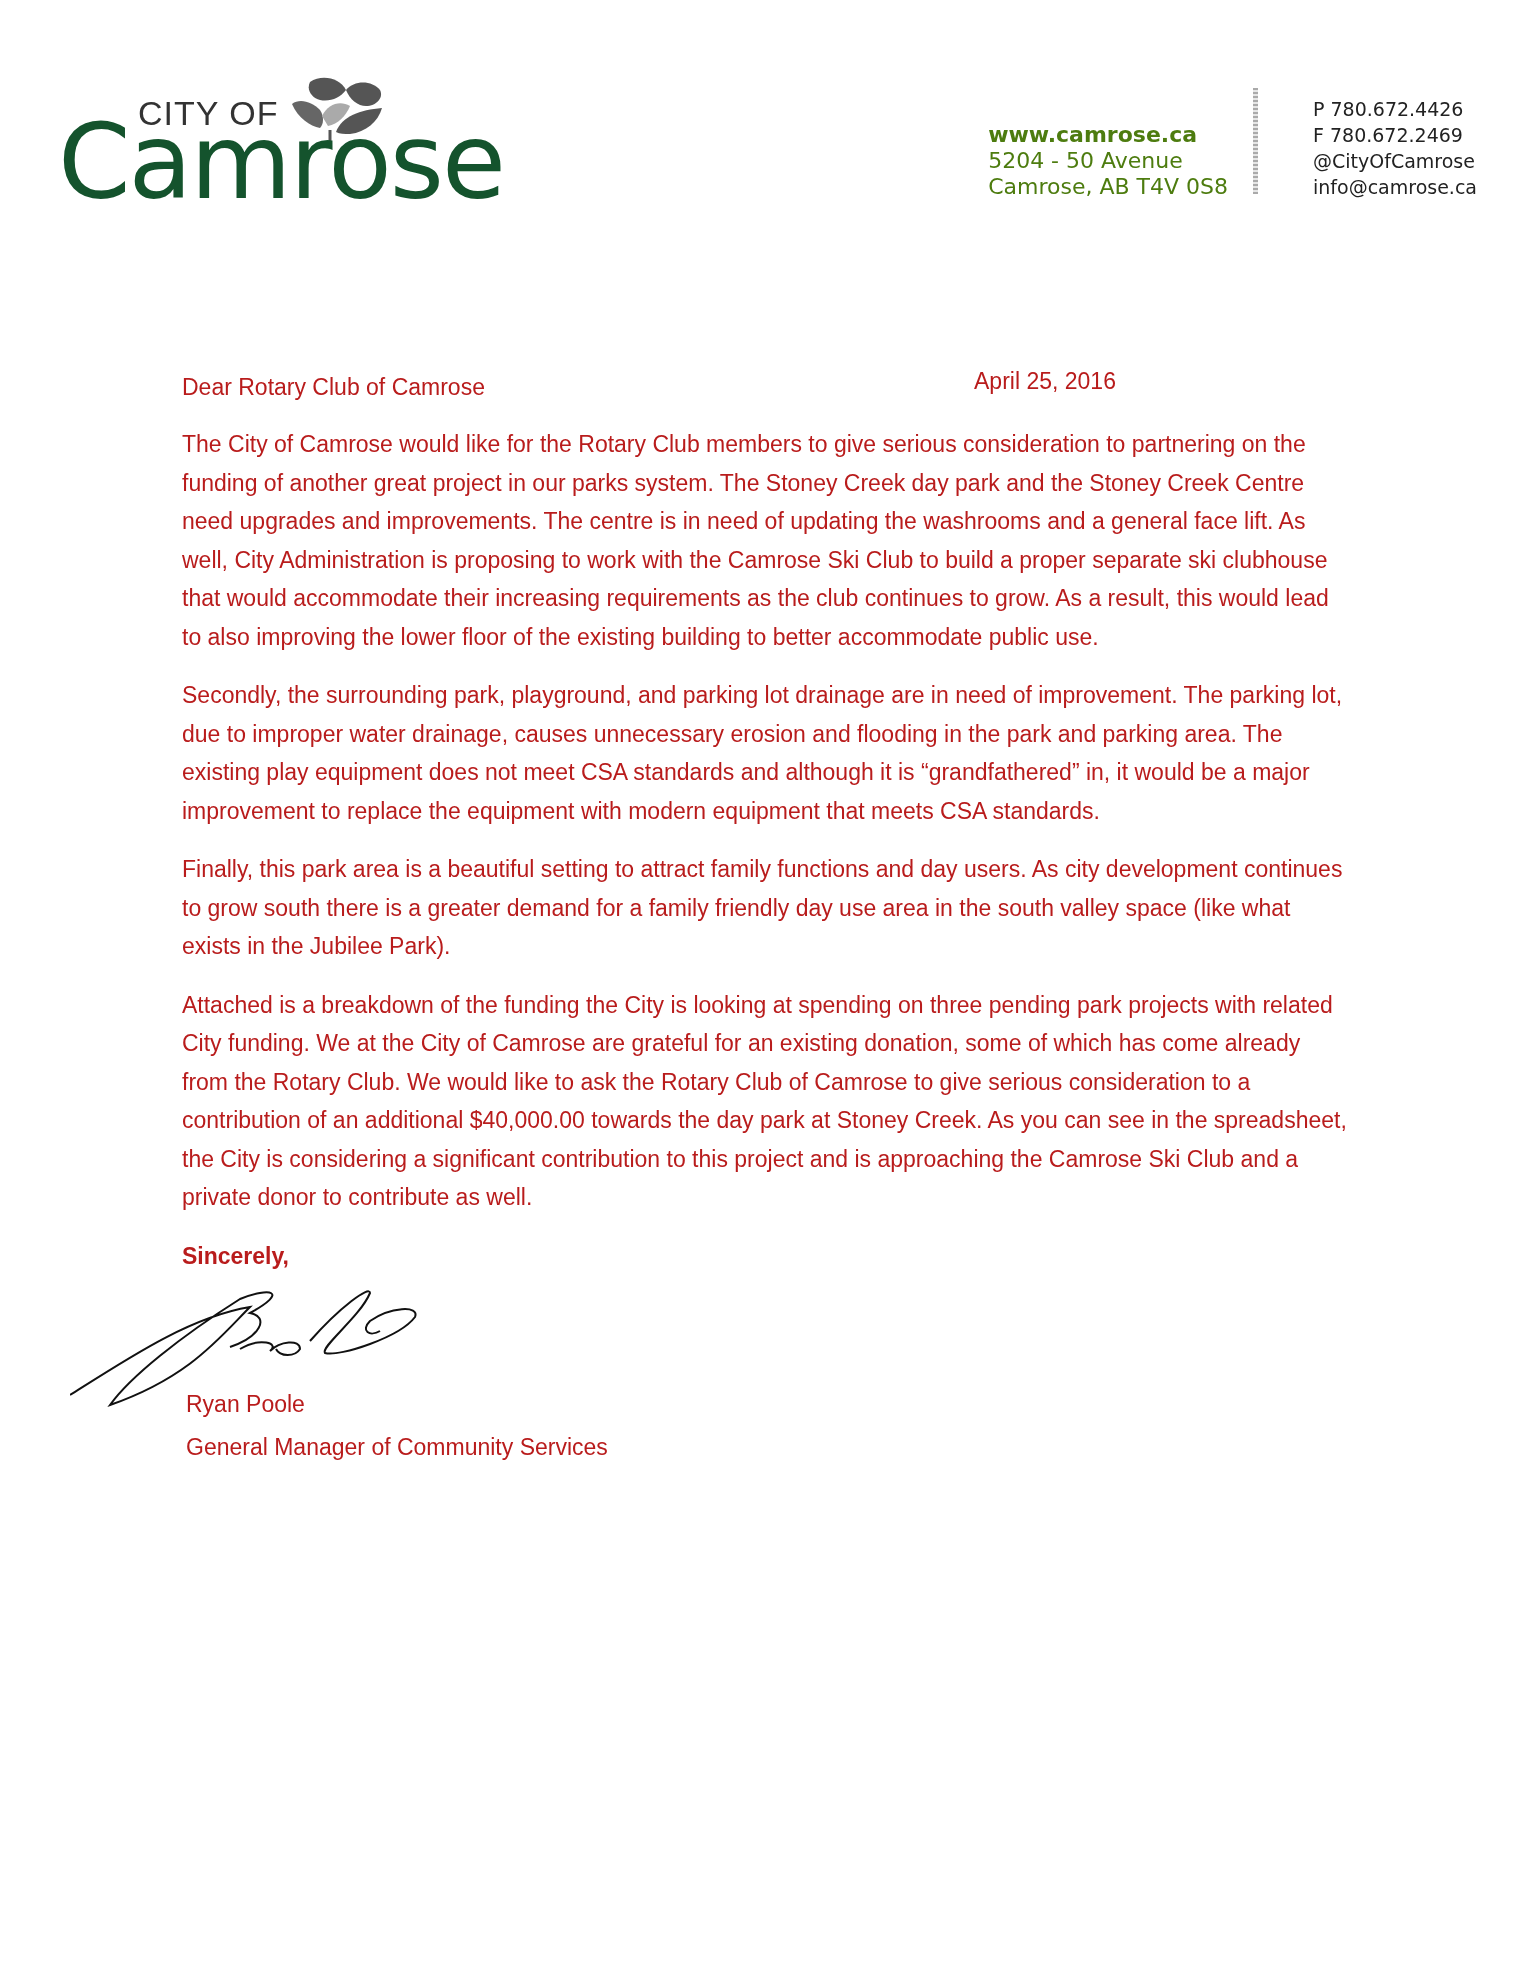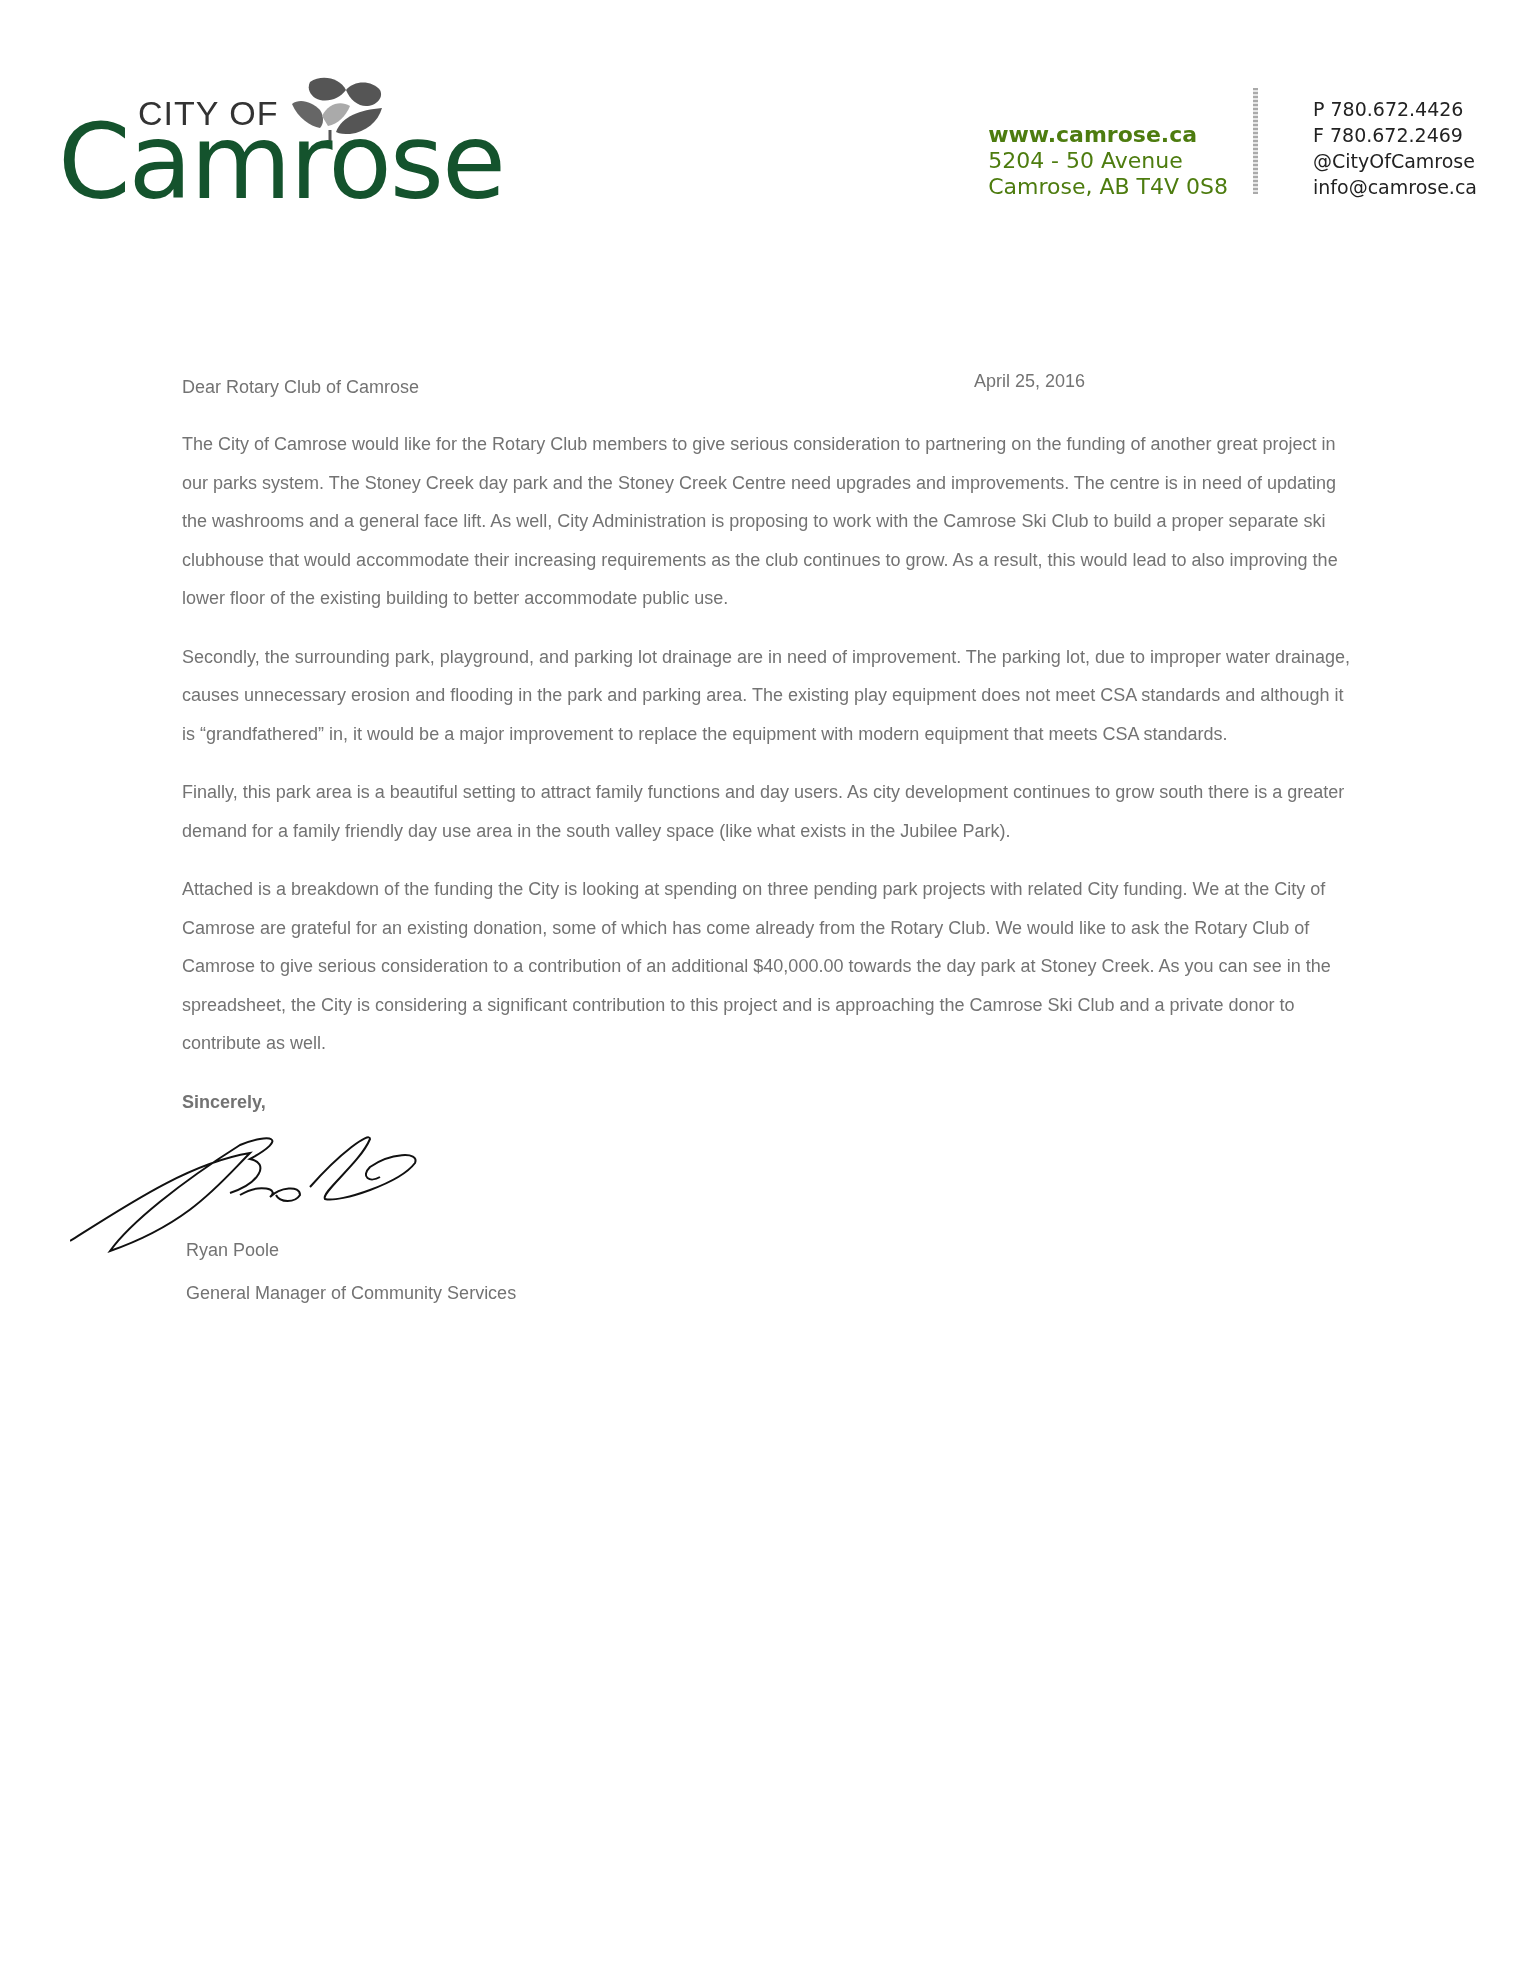--- a/index.html
+++ b/index.html
@@ -9,21 +9,21 @@
   .logo-cityof { position: absolute; left: 80px; top: 22px; font-family: "Liberation Sans", sans-serif; font-size: 34px; letter-spacing: 1px; color: #333; }
   .logo-camrose { position: absolute; left: 0; top: 38px; font-family: "DejaVu Sans", sans-serif; font-size: 104px; letter-spacing: -2px; color: #14532d; line-height: 1; }
   .logo-flower { position: absolute; left: 222px; top: 4px; width: 108px; height: 74px; }
 
   .contact-left { position: absolute; right: 302px; top: 122px; text-align: left; font-family: "DejaVu Sans", sans-serif; font-size: 22px; line-height: 26px; color: #4d7c0f; }
   .contact-left .web { font-weight: bold; }
   .contact-divider { position: absolute; left: 1253px; top: 88px; width: 5px; height: 106px;
     background: repeating-linear-gradient(0deg, #aaa 0 2px, #e6e6e6 2px 4px); }
   .contact-right { position: absolute; left: 1313px; top: 96px; font-family: "DejaVu Sans", sans-serif; font-size: 19px; line-height: 26px; color: #222; }
 
-  .letter { position: absolute; left: 182px; top: 368px; width: 1170px; font-family: "Liberation Sans", sans-serif; font-size: 18px; line-height: 38.5px; color: #737373; }
+  .letter { position: absolute; left: 182px; top: 368px; width: 1170px; font-family: "Liberation Sans", sans-serif; font-size: 23px; line-height: 38.5px; color: #b91c1c; }
   .salutation-row { position: relative; height: 38px; margin-bottom: 19px; }
   .date { position: absolute; left: 792px; top: -6px; }
   .para { margin: 0 0 20px 0; }
   .closing { margin: 13px 0 26px 0; font-weight: bold; }
   .sig-area { position: relative; height: 80px; }
   .signature { position: absolute; left: -112px; top: -24px; width: 380px; height: 130px; }
   .name, .title { margin: 4px; }
   .name { padding-left: 0; }
 </style>
 </head>

